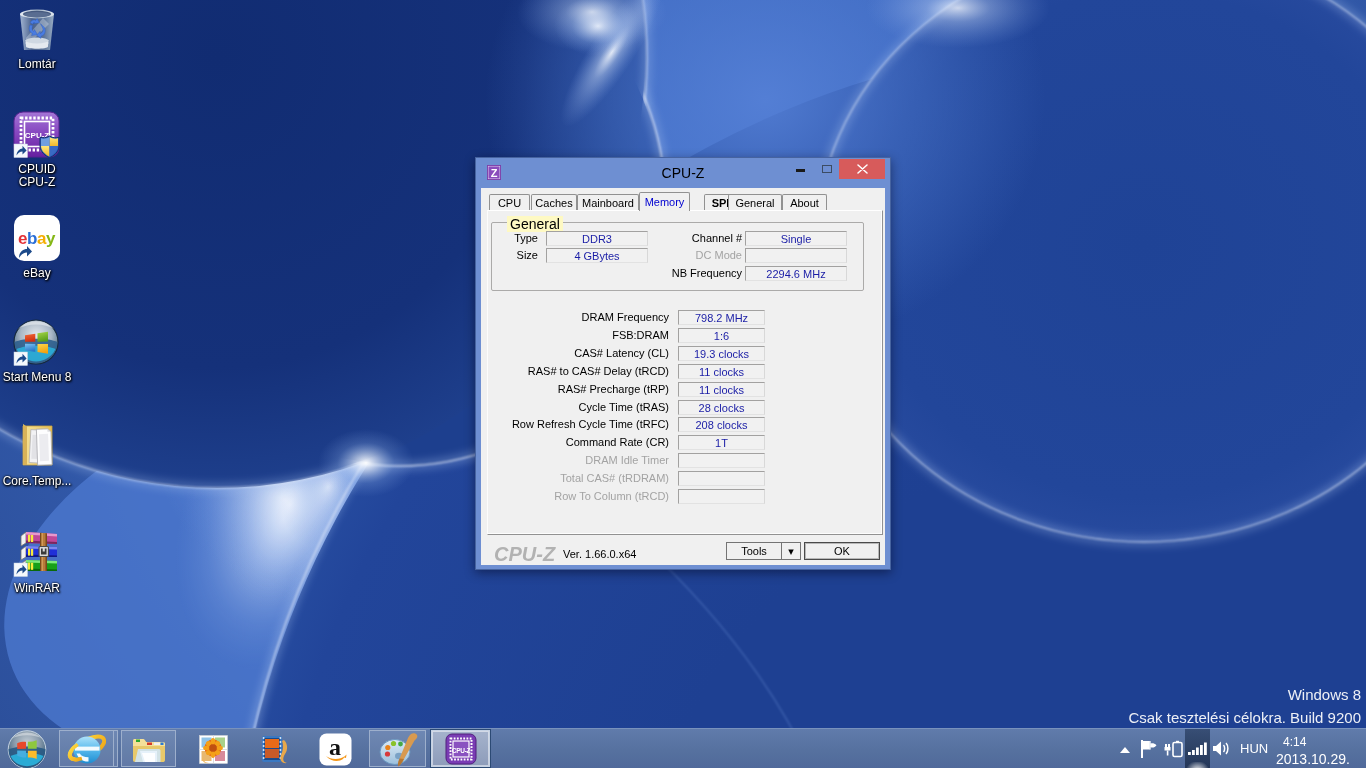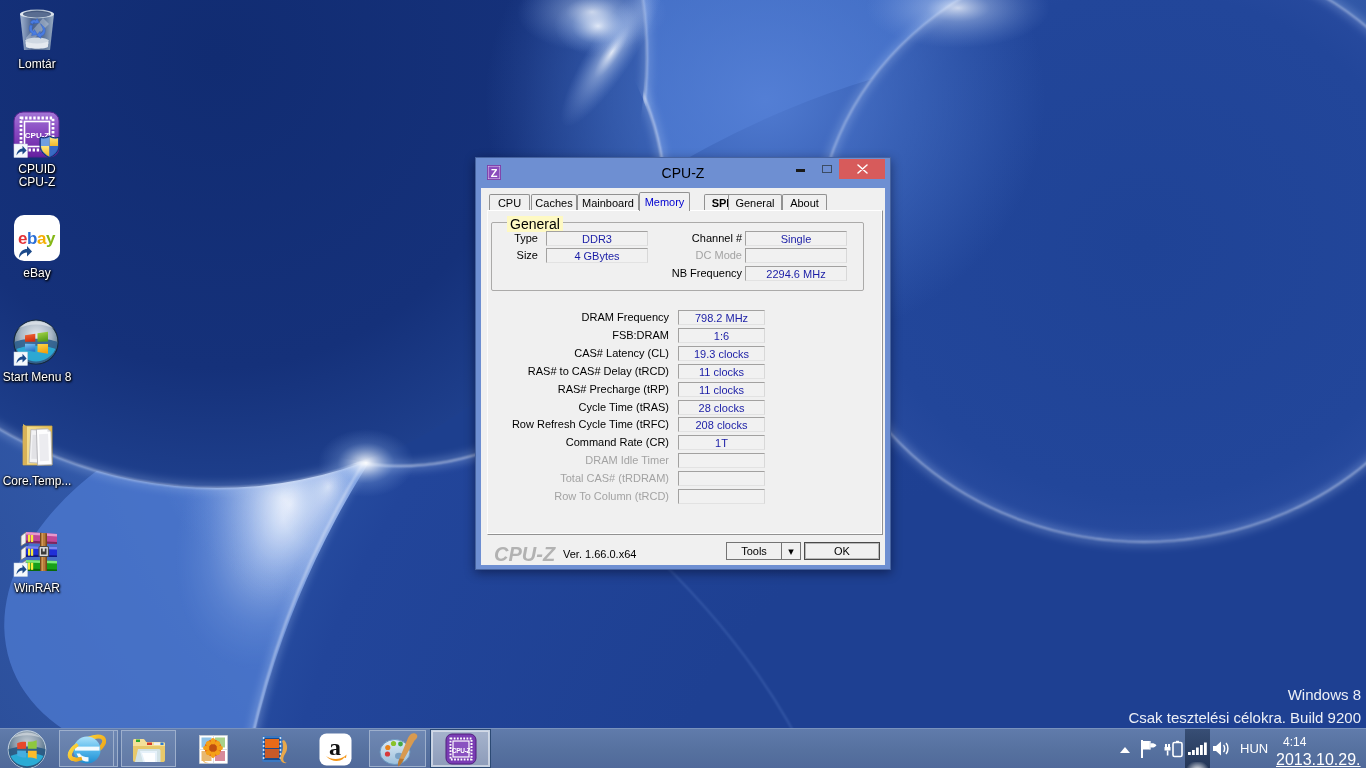--- a/index.html
+++ b/index.html
@@ -560,15 +560,15 @@
       <rect x="16" y="1.5" width="2.8" height="12.5" fill="#fff"></rect>
     </svg>
     <div class="abs" style="left:1187px; top:33px; width:21px; height:8px; background:radial-gradient(ellipse at 50% 115%, rgba(255,255,255,1), rgba(255,255,255,0) 80%);"></div>
     <svg class="abs" style="left:1212px; top:11px;" width="19" height="17" viewBox="0 0 19 17">
       <path d="M1 6 L4 6 L9 1.5 L9 15.5 L4 11 L1 11 Z" fill="#fff"></path>
       <path d="M11.5 5 C13 6.5 13 10.5 11.5 12" stroke="#fff" stroke-width="1.5" fill="none"></path>
       <path d="M14 3 C16.5 5.5 16.5 11.5 14 14" stroke="#fff" stroke-width="1.5" fill="none"></path>
     </svg>
     <div class="tray" style="left:1240px; top:12px; font-size:13px;">HUN</div>
     <div class="tray" style="left:1283px; top:6px; width:40px; ">4:14</div>
-    <div class="tray" style="left:1276px; top:22px; font-size:16px;text-decoration:underline;">2013.10.29.</div>
+    <div class="tray" style="left:1276px; top:22px; font-size:14px;">2013.10.29.</div>
   </div>
 </div>
 
 </body></html>

